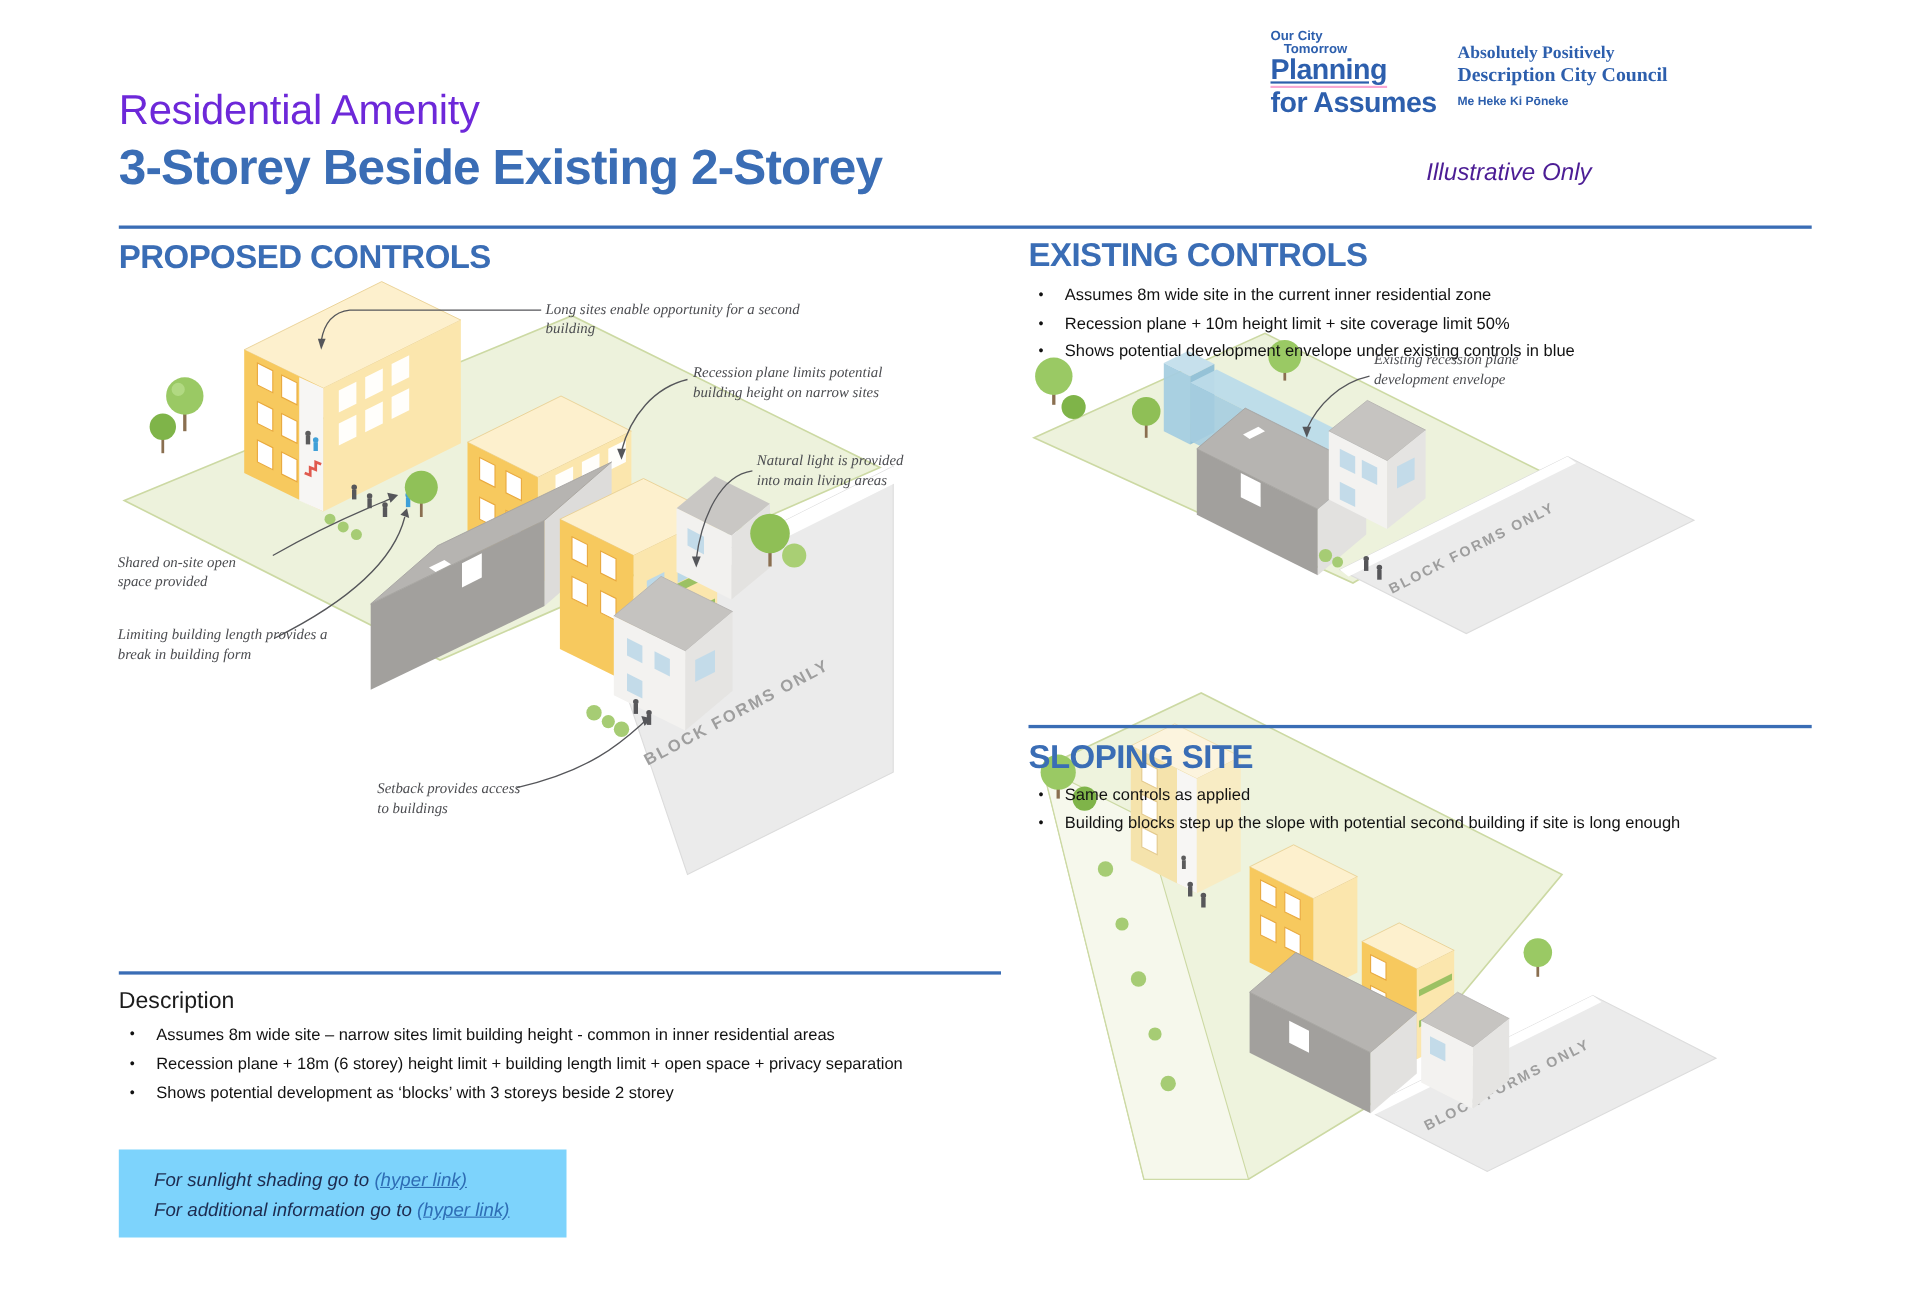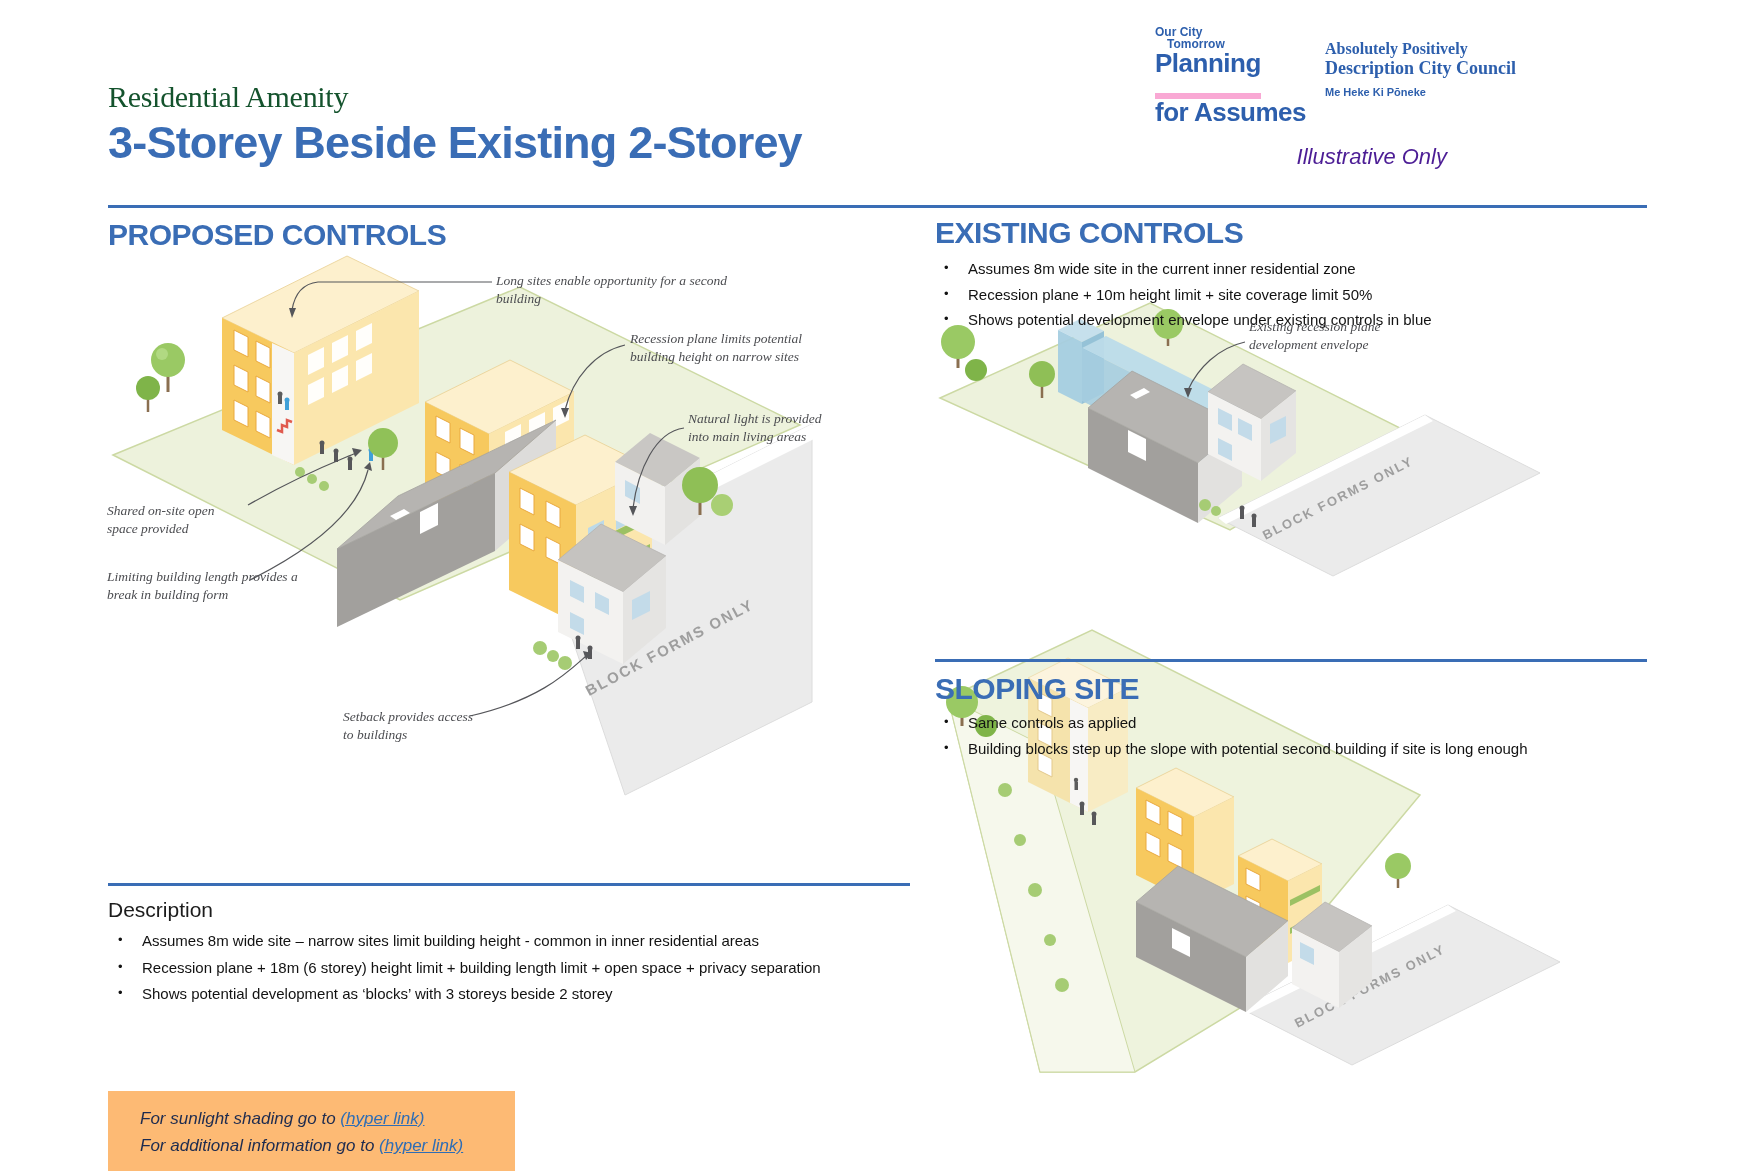--- a/index.html
+++ b/index.html
@@ -1,45 +1,45 @@
 <!DOCTYPE html>
 <html><head>
 <meta charset="utf-8">
 <style>
   html,body{margin:0;padding:0;background:#ffffff;}
   .page{position:relative;width:1755px;height:1172px;background:#fff;overflow:hidden;
         font-family:"Liberation Sans",sans-serif;color:#121212;}
   .abs{position:absolute;}
   
-  .subtitle{font-size:30px;color:#14532d;letter-spacing:-0.3px;font-family:Liberation Serif, serif;}
+  .subtitle{font-size:38px;color:#6d28d9;letter-spacing:-0.3px;}
   .title{font-size:45px;font-weight:bold;color:#3a6db5;letter-spacing:-0.8px;margin-top:3px;}
   .illustrative{font-size:22px;font-style:italic;color:#4c1d95;text-align:right;}
   .logo-pfg{color:#2d5fad;line-height:1.02;}
   .logo-pfg .small{font-size:12px;font-weight:bold;}
   .logo-pfg .small-it{font-size:12px;font-weight:bold;margin-left:12px;}
   .logo-pfg .big{font-size:26px;font-weight:bold;letter-spacing:-0.5px;}
-  .logo-pfg .big.underline{border-bottom:6px solid #f9a8d4;display:inline-block;padding-bottom:16px;}
+  .logo-pfg .big.underline{border-bottom:2px solid #f9a8d4;display:inline-block;padding-bottom:1px;text-decoration:underline;}
   .logo-wcc{color:#2d5fad;}
   .logo-wcc .l1{font-family:"Liberation Serif",serif;font-weight:bold;font-size:16px;line-height:1.15;}
   .logo-wcc .l2{font-family:"Liberation Serif",serif;font-weight:bold;font-size:18px;line-height:1.15;}
   .logo-wcc .l3{font-size:11px;font-weight:bold;margin-top:7px;}
   
   .rule{position:absolute;height:3px;background:#3a6db5;}
   .sec-heading{font-size:30px;font-weight:bold;color:#3a6db5;letter-spacing:-0.5px;}
   .desc-heading{font-size:21px;color:#1c1c1c;}
   
   ul.bul{list-style:none;margin:0;padding:0;font-size:15px;line-height:1.5;color:#121212;}
   ul.bul li{position:relative;padding-left:30px;margin:0 0 4px 0;}
   ul.bul li::before{content:"\2022";position:absolute;left:6px;top:0;font-size:13px;}
   ul.bul.tight li{margin-bottom:3px;}
   
   .hw{font-family:cursive;font-style:italic;font-size:13.5px;line-height:1.3;color:#4b4c50;}
   
-  .links-box{background:#fdba74;font-size:17px;font-style:italic;color:#1d2b4f;line-height:1.6;
-             padding:14px 0 12px 32px;margin-top:46px;}
+  .links-box{background:#7dd3fc;font-size:17px;font-style:italic;color:#1d2b4f;line-height:1.6;
+             padding:14px 0 12px 32px;}
   .links-box a{color:#2e6db5;text-decoration:underline;font-style:italic;}
   .scene-layer{position:absolute;left:0;top:0;}
   .road-label{font-family:"Liberation Sans",sans-serif;font-weight:bold;fill:#9e9e9e;letter-spacing:2px;}
 </style>
 </head>
 <body>
 
 <div class="page">
 
   <svg class="scene-layer" width="1755" height="1172" viewBox="0 0 1755 1172">

